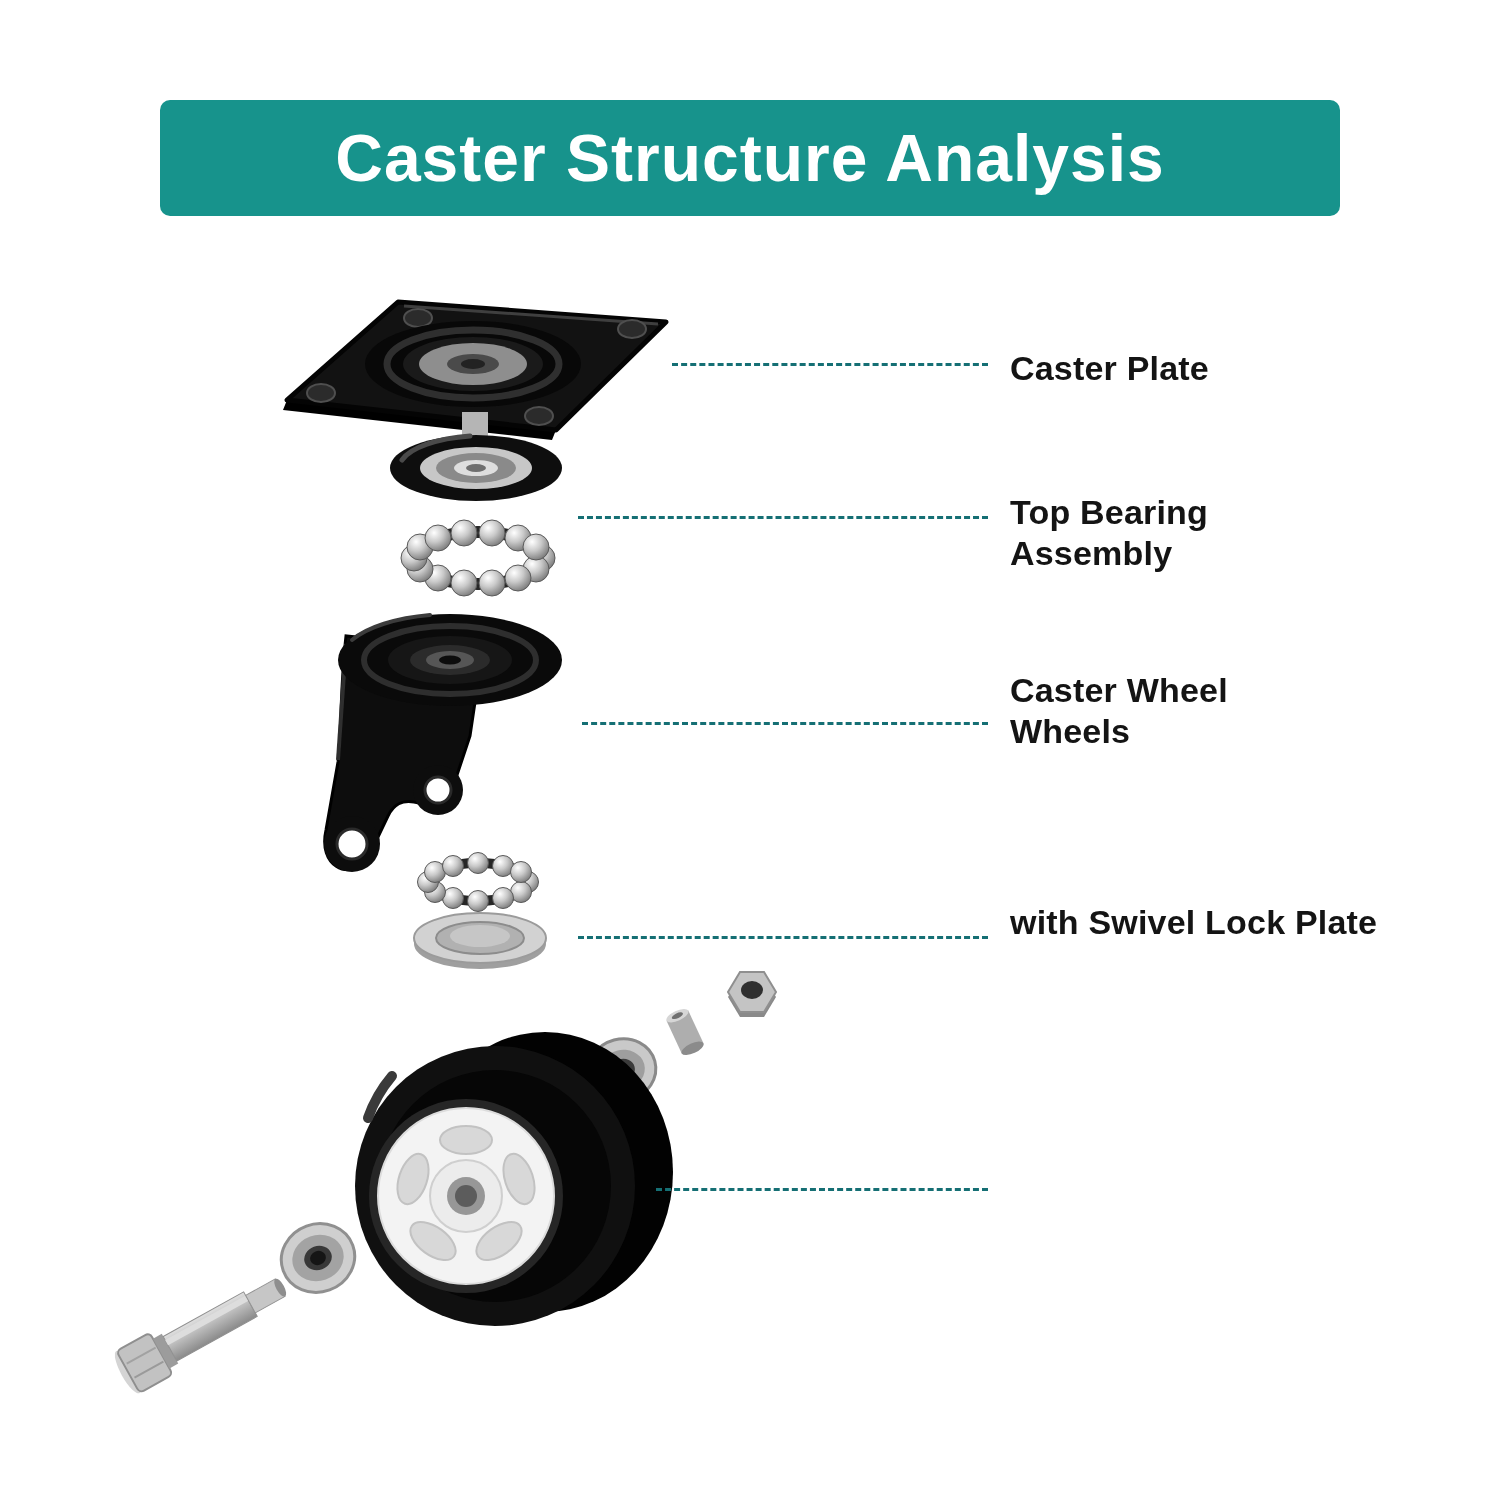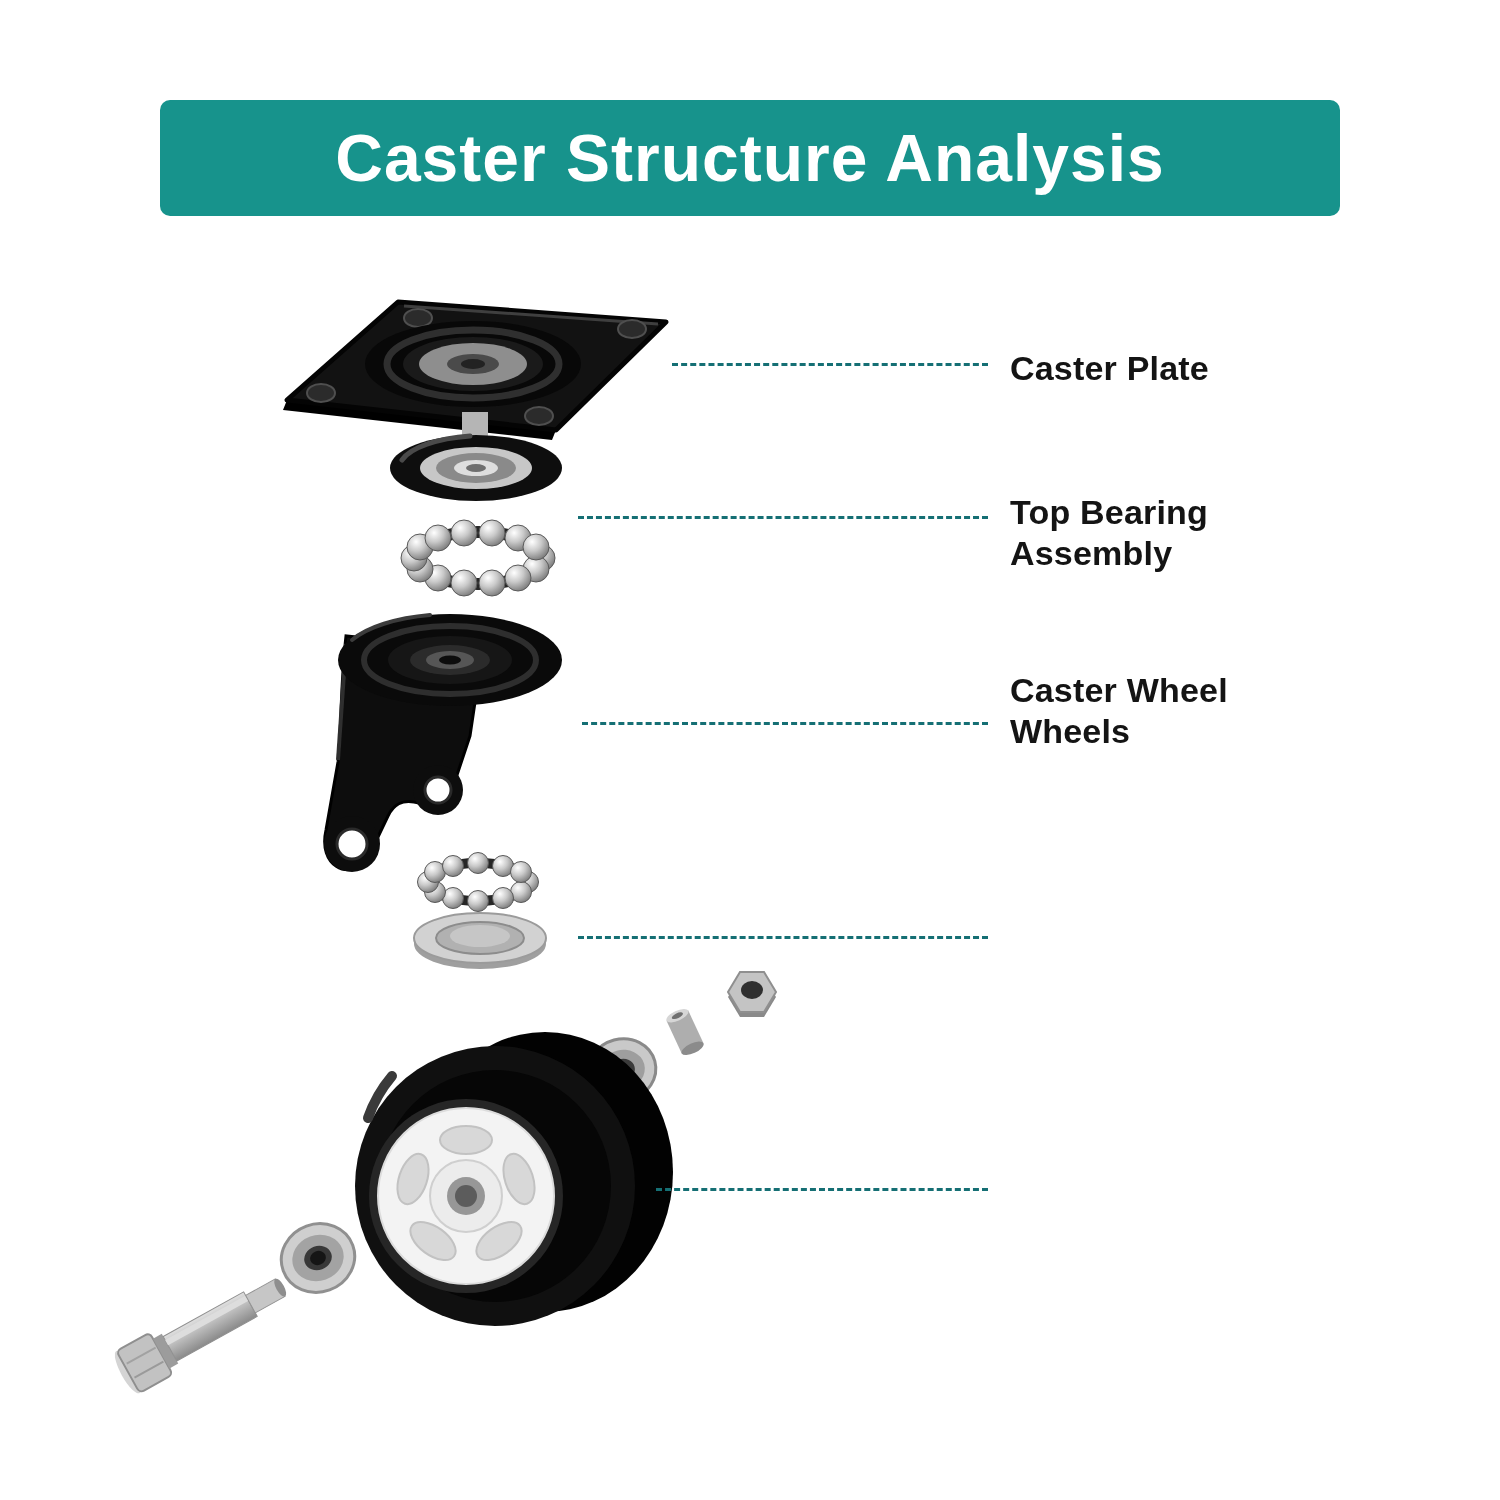--- a/index.html
+++ b/index.html
@@ -216,16 +216,17 @@
     <span>Top Bearing</span>
     <span>Assembly</span>
   </div>
 
   <div class="part-label" style="top:670px;">
     <span>Caster Wheel</span>
     <span>Wheels</span>
   </div>
 
   <div class="part-label" style="top:902px;">
+    <span>with Swivel Lock Plate</span>
   </div>
 
 
 </div>
 
 </body></html>

